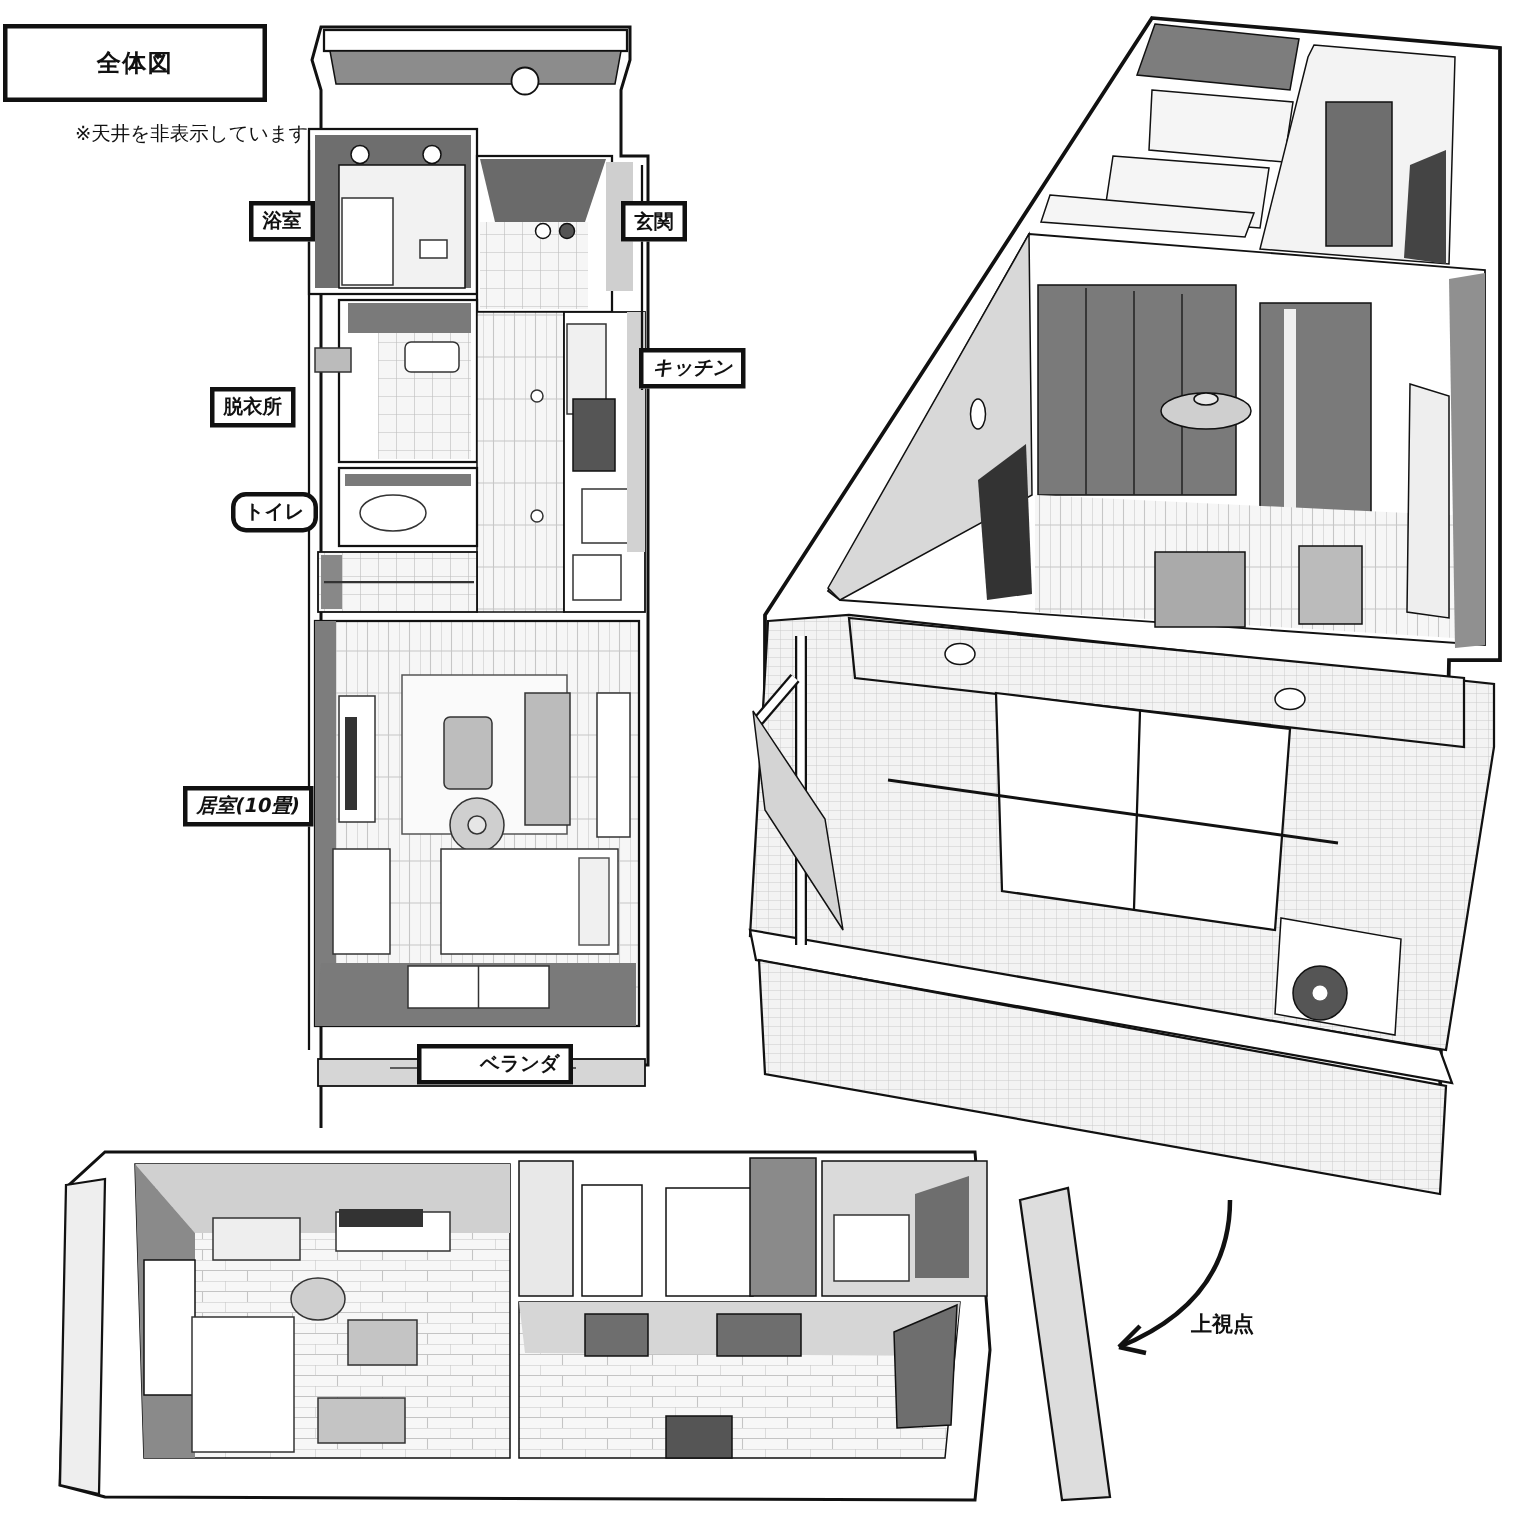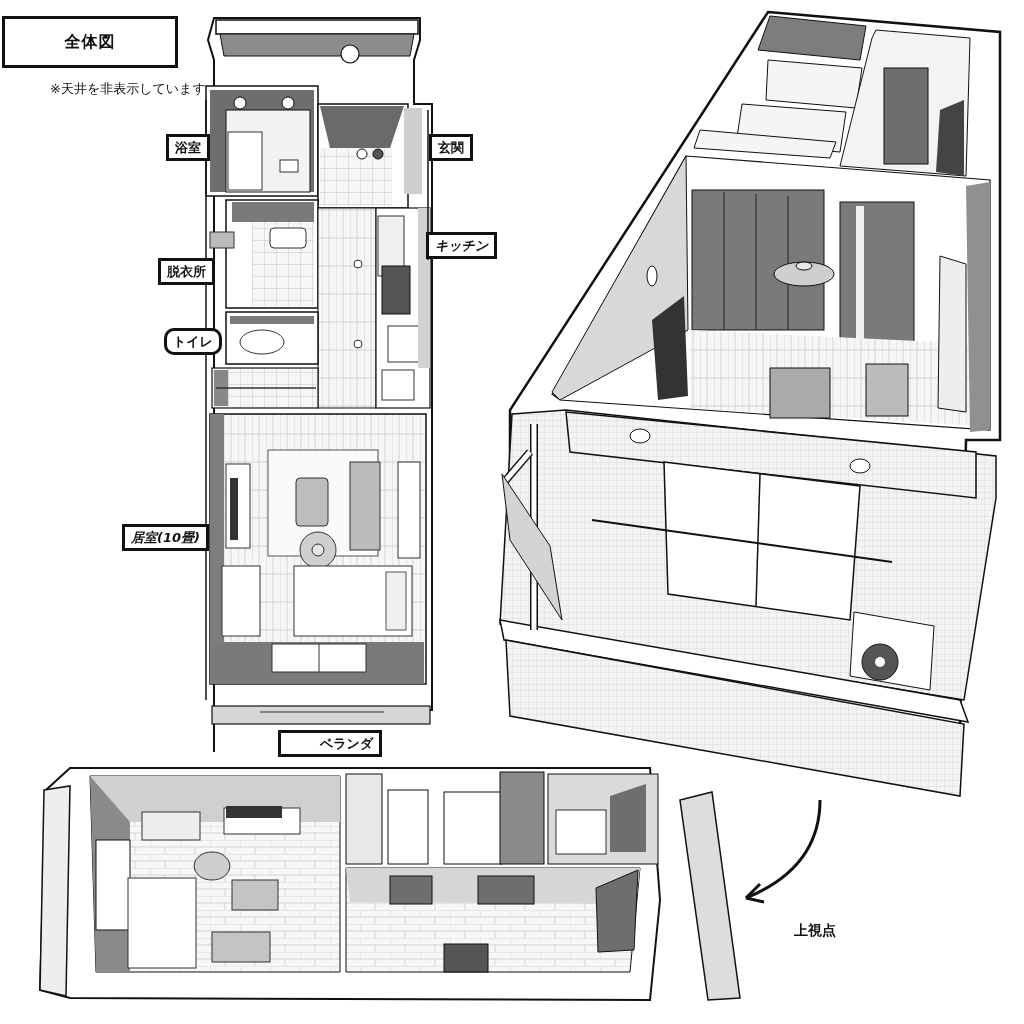--- a/index.html
+++ b/index.html
@@ -5,21 +5,21 @@
     html, body { margin:0; padding:0; background:#ffffff; }
     body { width:1024px; height:1024px; position:relative; overflow:hidden;
            font-family:"DejaVu Sans", "Liberation Sans", sans-serif; color:#111; }
     .title-box { position:absolute; left:2px; top:16px; width:176px; height:52px;
                  border:3px solid #111; box-sizing:border-box; background:#fff;
                  display:flex; align-items:center; justify-content:center;
                  font-size:16px; font-weight:bold; letter-spacing:1px; }
     .note { position:absolute; left:6px; top:80px; font-size:13px; white-space:nowrap;margin-left:44px; }
     .label { position:absolute; border:3px solid #111; background:#fff; box-sizing:border-box;
              font-size:13px; font-weight:bold; padding:2px 6px; white-space:nowrap; line-height:17px; }
-    .view-caption { position:absolute; font-size:14px; font-weight:bold; white-space:nowrap;margin-top:48px; }
+    .view-caption { position:absolute; font-size:14px; font-weight:bold; white-space:nowrap; }
     svg { position:absolute; left:0; top:0; }
   </style>
 </head>
 <body>
 
 <div class="title-box">全体図</div>
 <div class="note">※天井を非表示しています</div>
 
 <svg width="1024" height="1024" viewBox="0 0 1024 1024">
   <defs>
@@ -200,20 +200,20 @@
     <line x1="428" y1="110" x2="428" y2="260"></line>
   </g>
 
   <g>
     <path d="M820 800 C 820 850, 790 880, 746 898" stroke="#111" stroke-width="3" fill="none"></path>
     <path d="M746 898 L760 884 M746 898 L764 902" stroke="#111" stroke-width="3" fill="none"></path>
   </g>
 </svg>
 
 <div class="label" style="left:166px; top:134px;">浴室</div>
-<div class="label" style="left:429px; top:134px;font-family:Liberation Serif, serif;">玄関</div>
+<div class="label" style="left:414px; top:134px;font-family:Liberation Serif, serif;">玄関</div>
 <div class="label" style="left:426px; top:232px;font-style:italic;">キッチン</div>
-<div class="label" style="left:158px; top:258px;">脱衣所</div>
-<div class="label" style="left:164px; top:328px;border-radius:10px;">トイレ</div>
+<div class="label" style="left:140px; top:258px;">脱衣所</div>
+<div class="label" style="left:154px; top:328px;border-radius:10px;">トイレ</div>
 <div class="label" style="left:122px; top:524px;font-style:italic;">居室(10畳)</div>
-<div class="label" style="left:278px; top:730px;padding-left:39px;">ベランダ</div>
+<div class="label" style="left:278px; top:696px;padding-left:39px;">ベランダ</div>
 
 <div class="view-caption" style="left:794px; top:874px;">上視点</div>
 
 </body></html>

